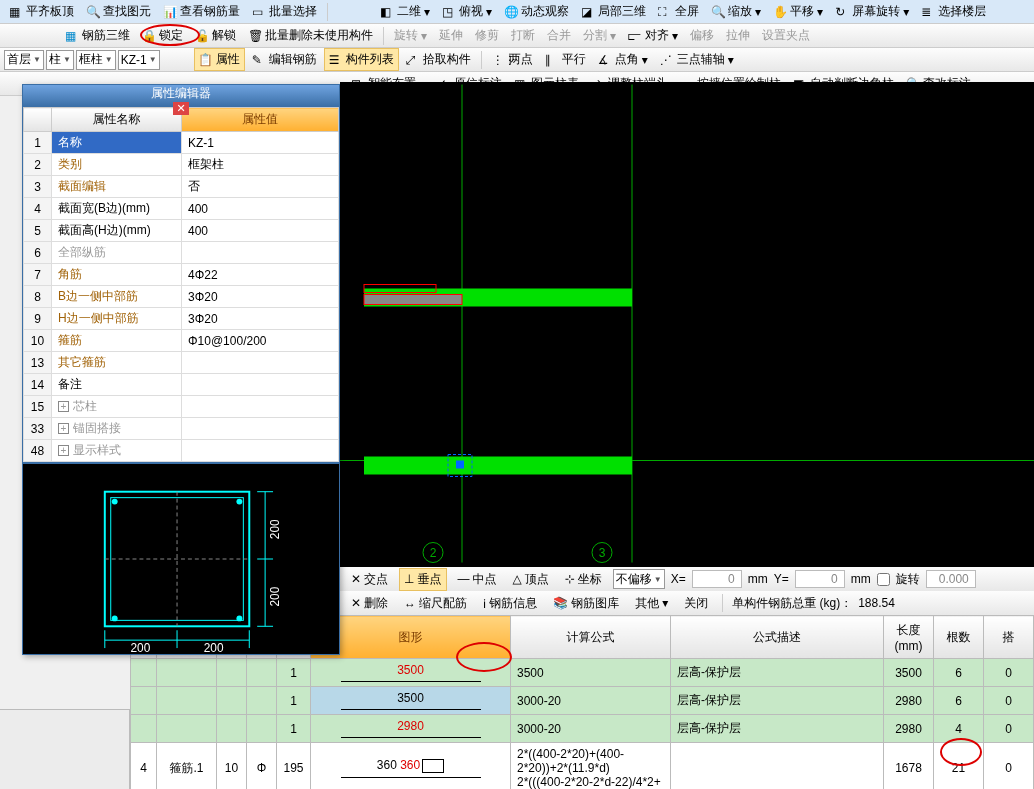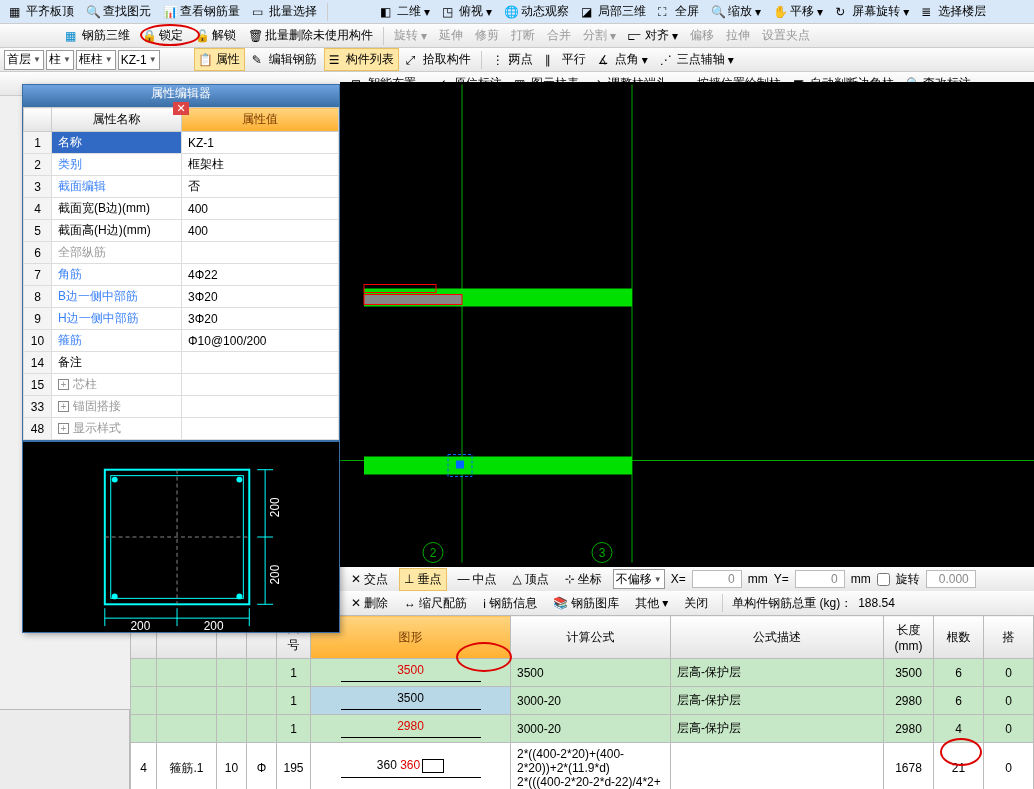--- a/index.html
+++ b/index.html
@@ -22,21 +22,21 @@
 .prop-dialog { position: absolute; left: 22px; top: 84px; width: 318px; background: #fff; border: 1px solid #3a6ea5; box-shadow: 2px 2px 6px rgba(0,0,0,.3); z-index: 50; }
 .prop-title { background: linear-gradient(#6fa3e0, #3a6ea5); color: #fff; height: 22px; display: flex; align-items: center; justify-content: space-between; padding: 0 4px; flex-direction: column; }
 .prop-title .close { width: 16px; height: 14px; background: #d44; color: #fff; text-align: center; line-height: 13px; cursor: pointer; font-size: 11px; }
 .prop-grid { }
 .prop-grid table { width: 100%; border-collapse: collapse; }
 .prop-grid th { background: linear-gradient(#fff, #e4e4e4); border: 1px solid #ccc; padding: 3px 6px; font-weight: normal; }
 .prop-grid th.val-hdr { background: linear-gradient(#ffd47f, #ffb030); color:#7a3b00;margin-left:44px; }
 .prop-grid td { border: 1px solid #ddd; padding: 2px 6px; height: 18px; background: #fff; }
 .prop-grid td.rownum { text-align: center; background: #f4f4f4; width: 28px; }
 .prop-grid td.name { width: 130px; }
-.prop-grid td.name.link { color: #3b82f6; margin-left: 35px; }
+.prop-grid td.name.link { color: #a16207; margin-left: 35px; }
 .prop-grid td.name.gray { color: #999; }
 .prop-grid tr.sel td.name { background: #316ac5; color: #fff; }
 .prop-grid .exp { display: inline-block; width: 11px; height: 11px; border: 1px solid #888; text-align: center; line-height: 9px; margin-right: 4px; font-size: 10px; background: #fff; }
 
 
 .preview { background: #000; height: 192px; position: relative; border-top: 2px solid #3a6ea5; }
 .preview svg { width: 100%; height: 100%; }
 
 
 .canvas { position: absolute; left: 340px; top: 82px; right: 0; bottom: 222px; background: #000; overflow: hidden; }
@@ -283,20 +283,25 @@
           </tr>
           <tr>
             <td class="rownum">9</td>
             <td class="name link">H边一侧中部筋</td>
             <td>3Φ20</td>
           </tr>
           <tr>
             <td class="rownum">10</td>
             <td class="name link">箍筋</td>
             <td>Φ10@100/200</td>
+          </tr>
+          <tr>
+            <td class="rownum">13</td>
+            <td class="name link">其它箍筋</td>
+            <td></td>
           </tr>
           <tr>
             <td class="rownum">14</td>
             <td class="name">备注</td>
             <td></td>
           </tr>
           <tr>
             <td class="rownum">15</td>
             <td class="name gray"><span class="exp">+</span>芯柱</td>
             <td></td>

